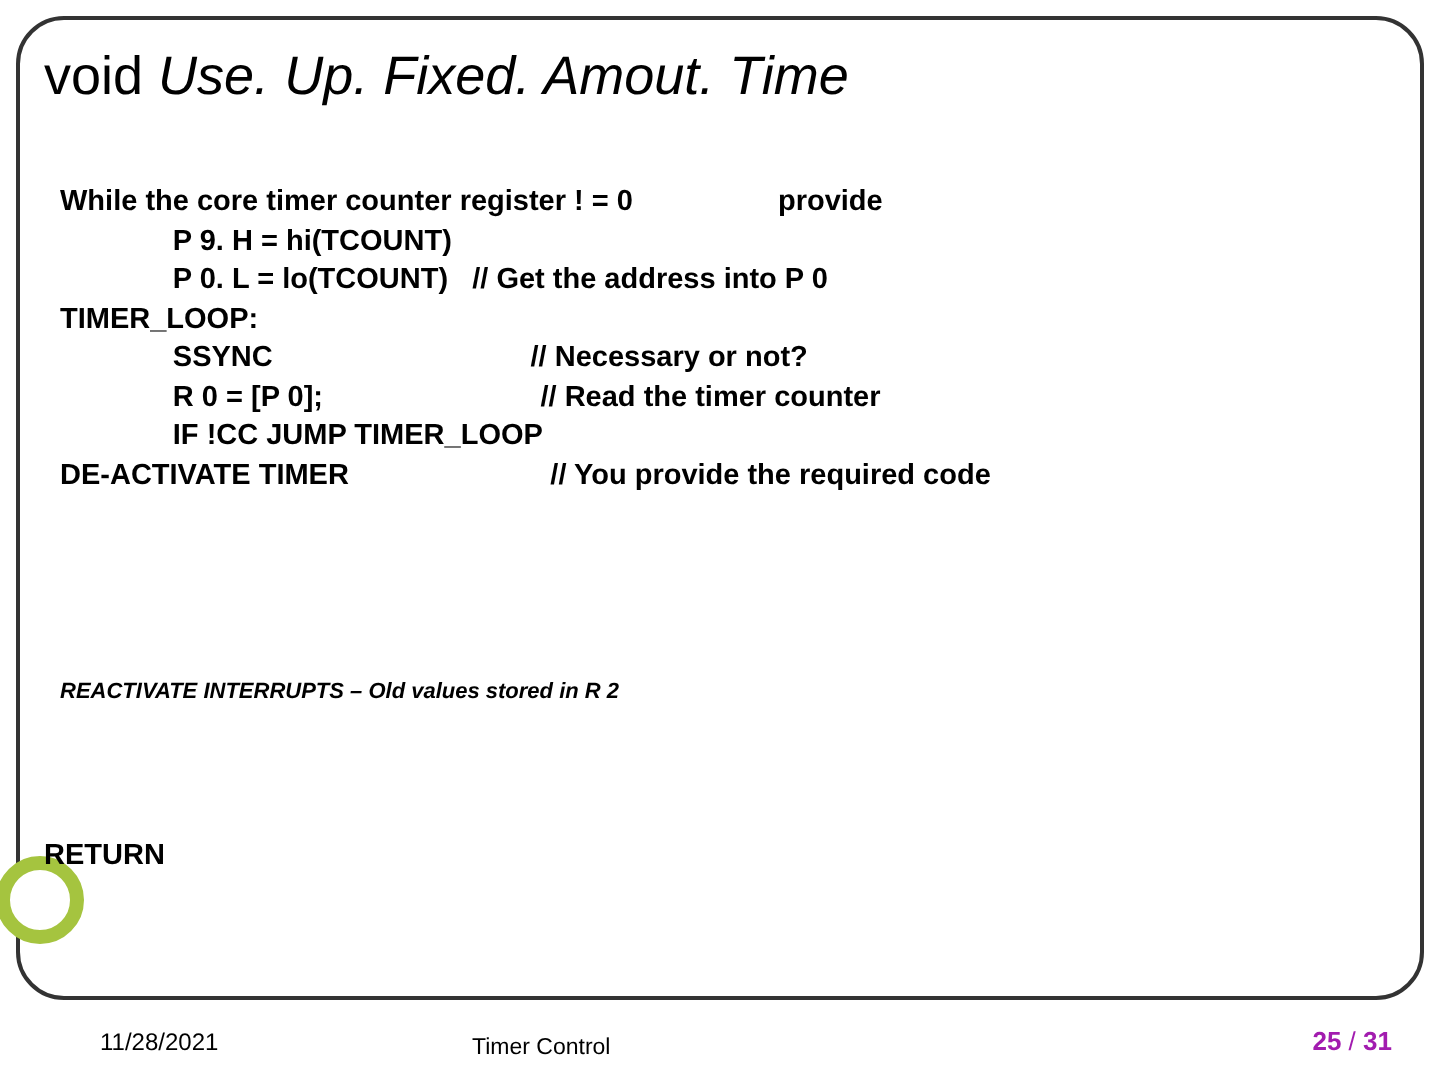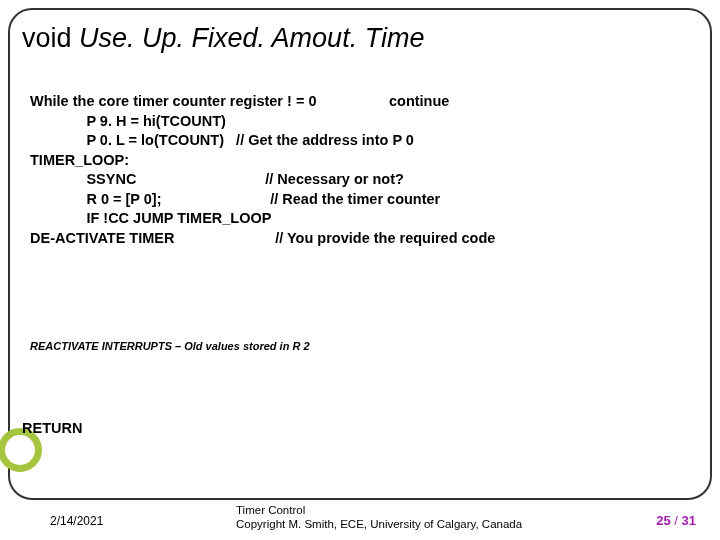--- a/index.html
+++ b/index.html
@@ -107,33 +107,32 @@
   <div class="accent-circle"></div>
 </div>
 
 <div class="title">
   <div>
     <span>void </span><span class="italic">Use. Up. Fixed. Amout. Time</span>
   </div>
 </div>
 
 <div class="content">
-  <div class="row"><span>While the core timer counter register ! = 0</span>                  <span>continue</span></div>
+  <div class="row"><span>While the core timer counter register ! = 0</span>                  <span>provide</span></div>
   <div class="row">              P 9. H = hi(TCOUNT)</div>
   <div class="row">              P 0. L = lo(TCOUNT)   // Get the address into P 0</div>
   <div class="row">TIMER_LOOP:</div>
   <div class="row">              SSYNC                                // Necessary or not?</div>
   <div class="row">              R 0 = [P 0];                           // Read the timer counter</div>
   <div class="row">              IF !CC JUMP TIMER_LOOP</div>
   <div class="row">DE-ACTIVATE TIMER                         // You provide the required code</div>
 </div>
 
 <div class="para2">REACTIVATE INTERRUPTS – Old values stored in R 2</div>
 <div class="para3">RETURN</div>
 
-<div class="footer-date">2/14/2021</div>
+<div class="footer-date">11/28/2021</div>
 <div class="footer-center">
   <div>Timer Control</div>
-  <div>Copyright M. Smith, ECE, University of Calgary, Canada</div>
 </div>
 <div class="footer-page">
   <span>25</span><span class="thin"> / </span><span>31</span>
 </div>
 
 </body></html>

